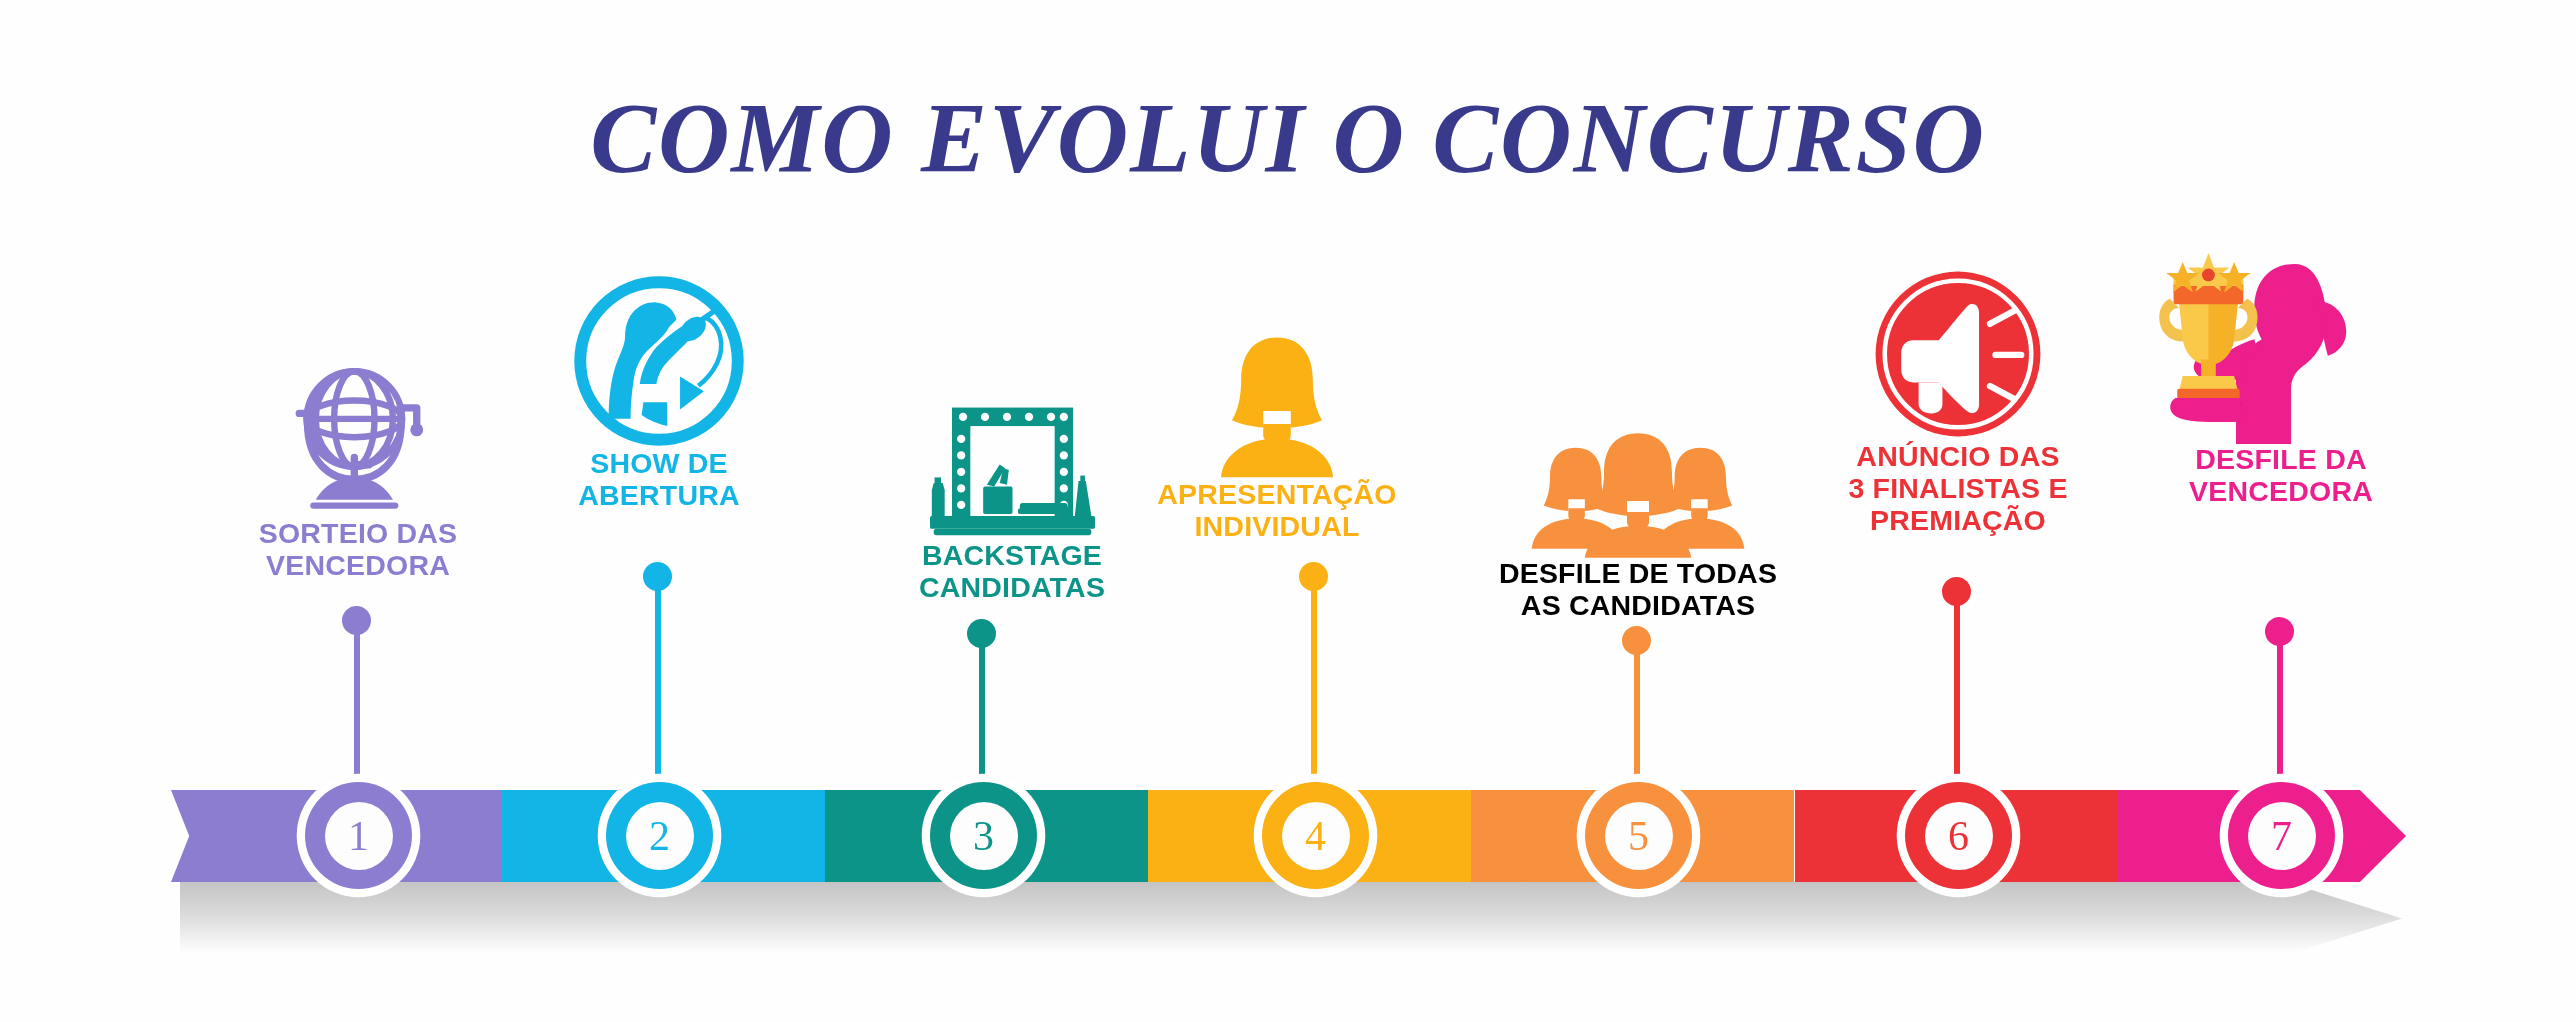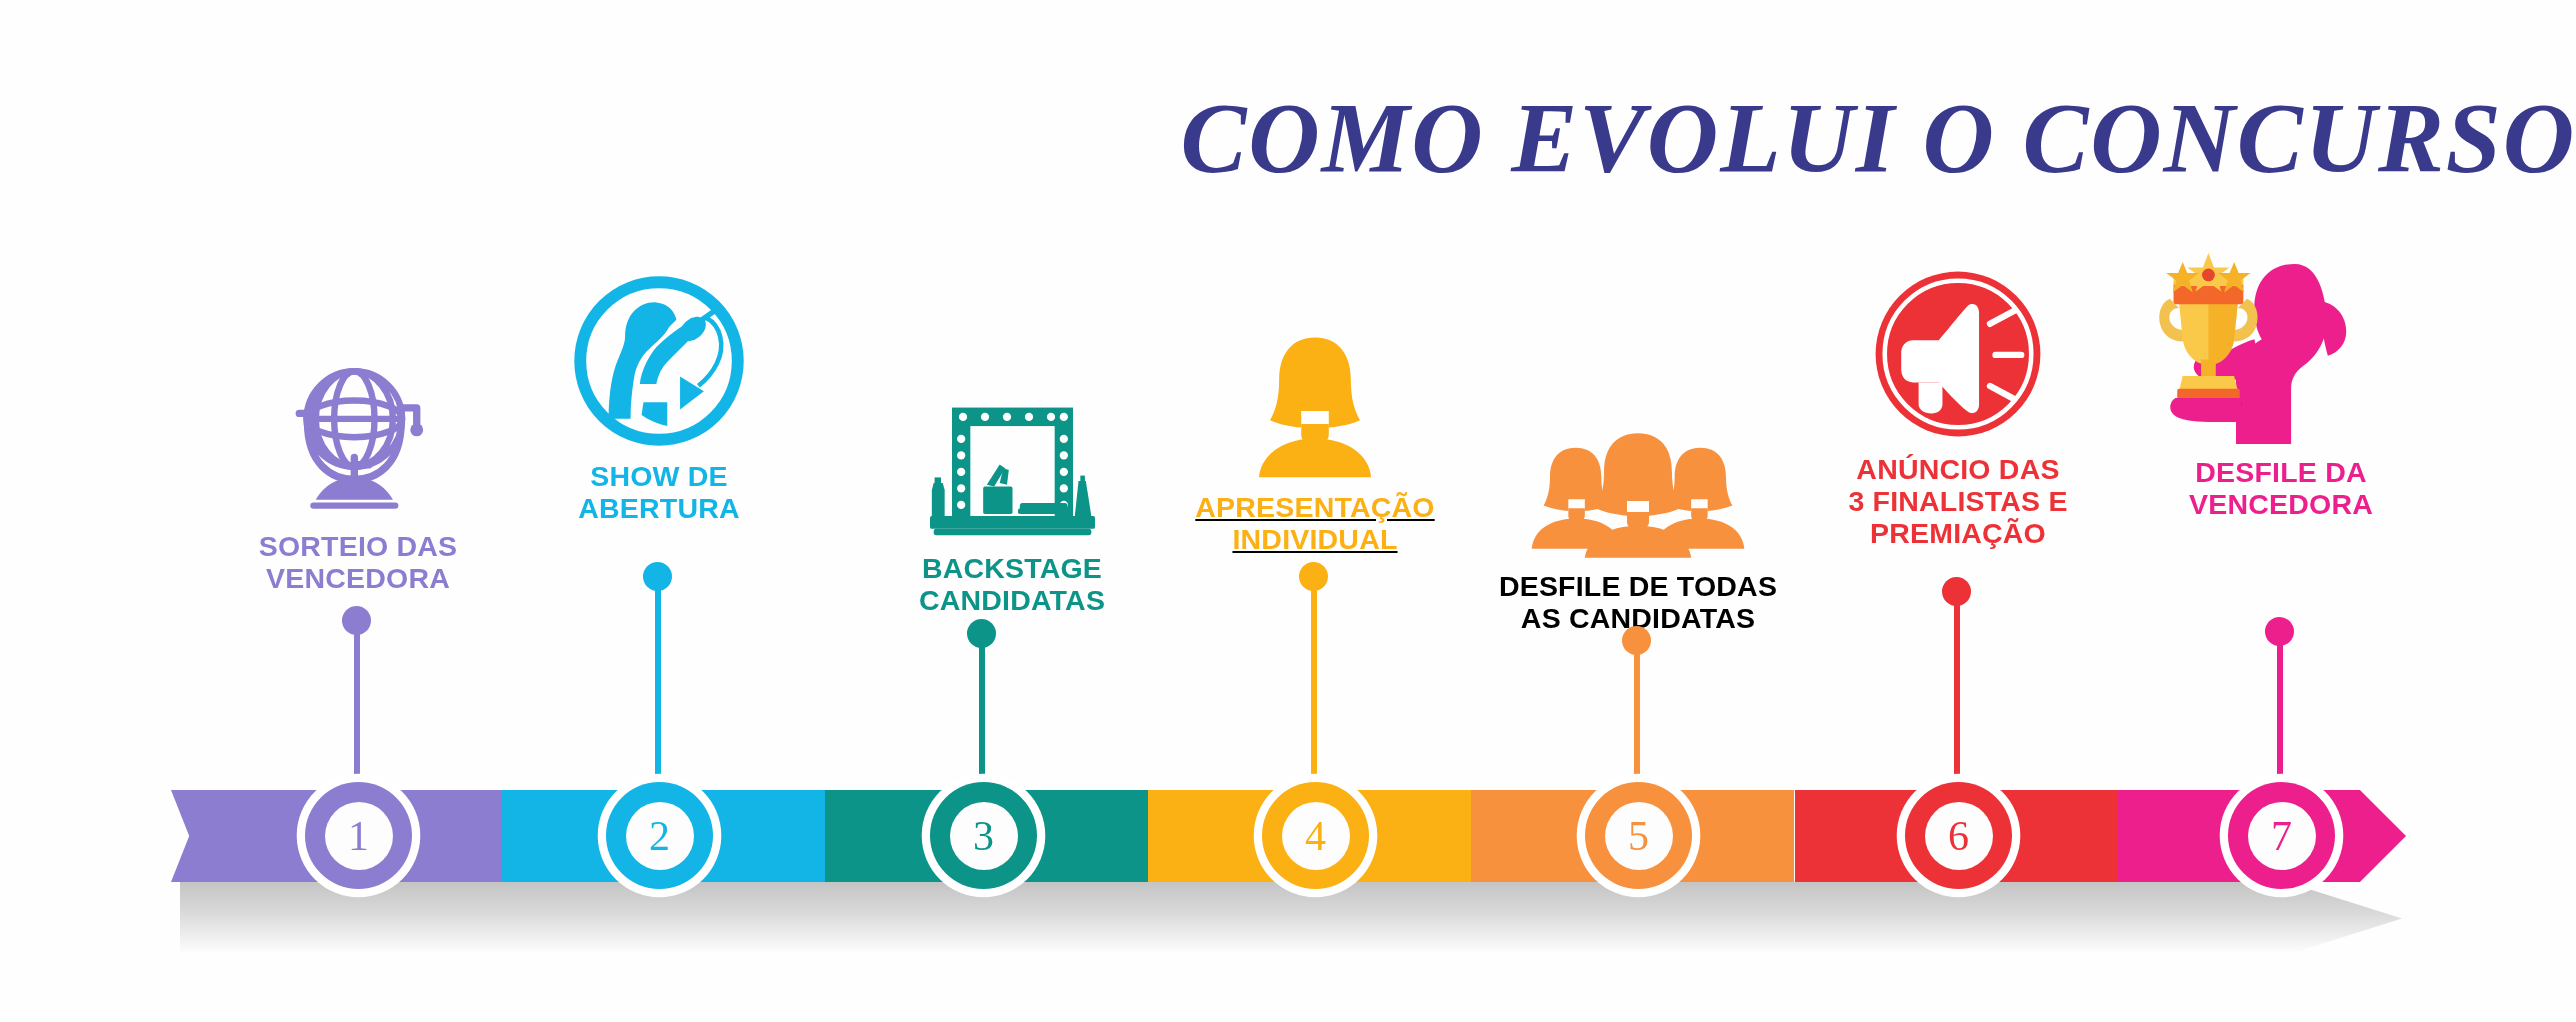--- a/index.html
+++ b/index.html
@@ -15,21 +15,21 @@
     font-family: "Liberation Sans", sans-serif;
     background: #fefeff;
   }
 
   
   #title {
     position: absolute;
     top: 81px;
     left: 0;
     width: 2576px;
-    text-align: right;
+    text-align: center;
     font-family: "Liberation Serif", "DejaVu Serif", serif;
     font-style: italic;
     font-weight: bold;
     font-size: 99px;
     letter-spacing: 1.8px;
     color: #3a3a8c;
     white-space: nowrap;
   }
 
   
@@ -47,21 +47,20 @@
     text-align: center;
   }
   .step-icon {
     height: 156px;
     display: flex;
     align-items: flex-end;
     justify-content: center;
   }
   .step-icon svg { display: block; }
   .step-label {
-    margin-top: 13px;
     font-size: 28.5px;
     font-weight: bold;
     line-height: 1.12;
     letter-spacing: 0.2px;
     white-space: pre-line;
   }
 
   
   .connector {
     position: absolute;
@@ -254,21 +253,21 @@
         </g>
       </svg>
       </div>
       <div class="step-label" style="color:#0d9488">BACKSTAGE
 CANDIDATAS</div>
     </div>
     <div class="connector" style="color: rgb(13, 148, 136); left: 983px; top: 619px; height: 176px;">
       <div class="conn-dot"></div>
       <div class="conn-line" style="height:162px"></div>
     </div>
-    <div class="step" style="left: 1315px; top: 323px; text-decoration: underline;">
+    <div class="step" style="left: 1277px; top: 323px;">
       <div class="step-icon">
         <svg width="138" height="147" viewBox="0 0 150 160">
         <g fill="#fbb014">
           <path d="M75 6 C50 6 36 24 36 52 C36 72 32 86 26 96
                    C34 100 48 103 60 104 L60 86 L90 86 L90 104
                    C102 103 116 100 124 96 C118 86 114 72 114 52
                    C114 24 100 6 75 6 Z"></path>
           <path d="M60 100 L90 100 L90 112 C90 118 84 122 75 122
                    C66 122 60 118 60 112 Z"></path>
           <path d="M75 116 C40 116 16 134 14 158 L136 158

